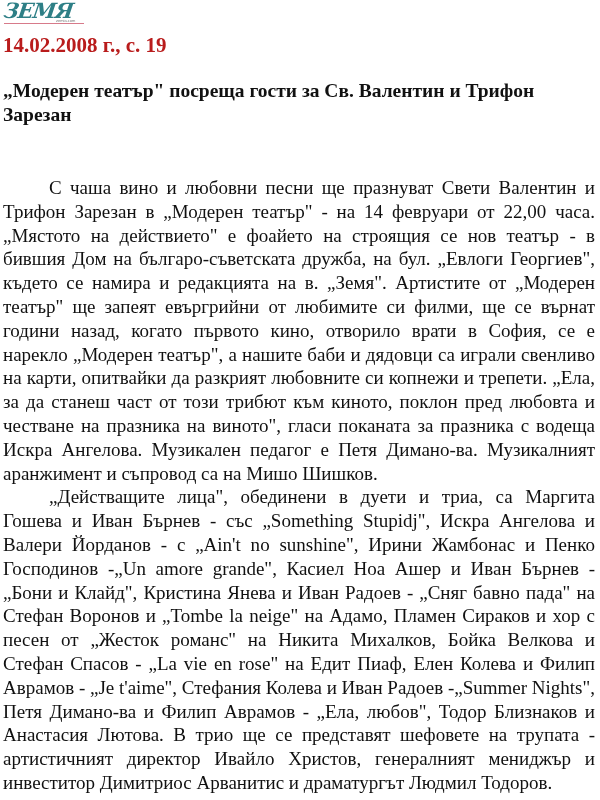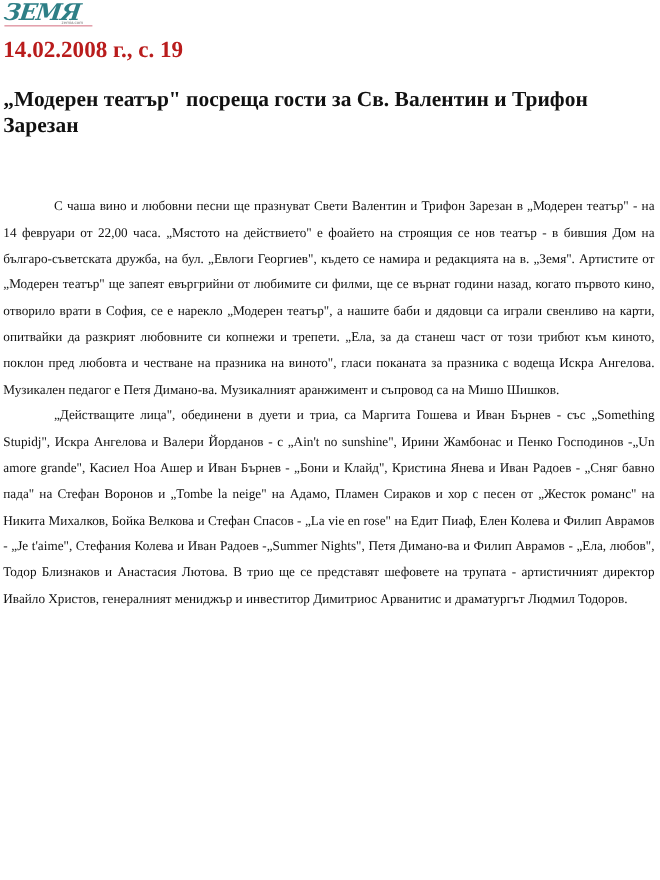--- a/index.html
+++ b/index.html
@@ -70,21 +70,21 @@
       line-height: 24px;
       color: #111;
       margin: 0;
     }
     .article {
       position: absolute;
       left: 3px;
       top: 176px;
       width: 592px;
       font-family: "Liberation Serif", serif;
-      font-size: 12px;
+      font-size: 19px;
       line-height: 23.8px;
       text-align: justify;
       color: #111;
     }
     .article p {
       margin: 0;
       text-indent: 46px;
     }
   </style>
 </head>

